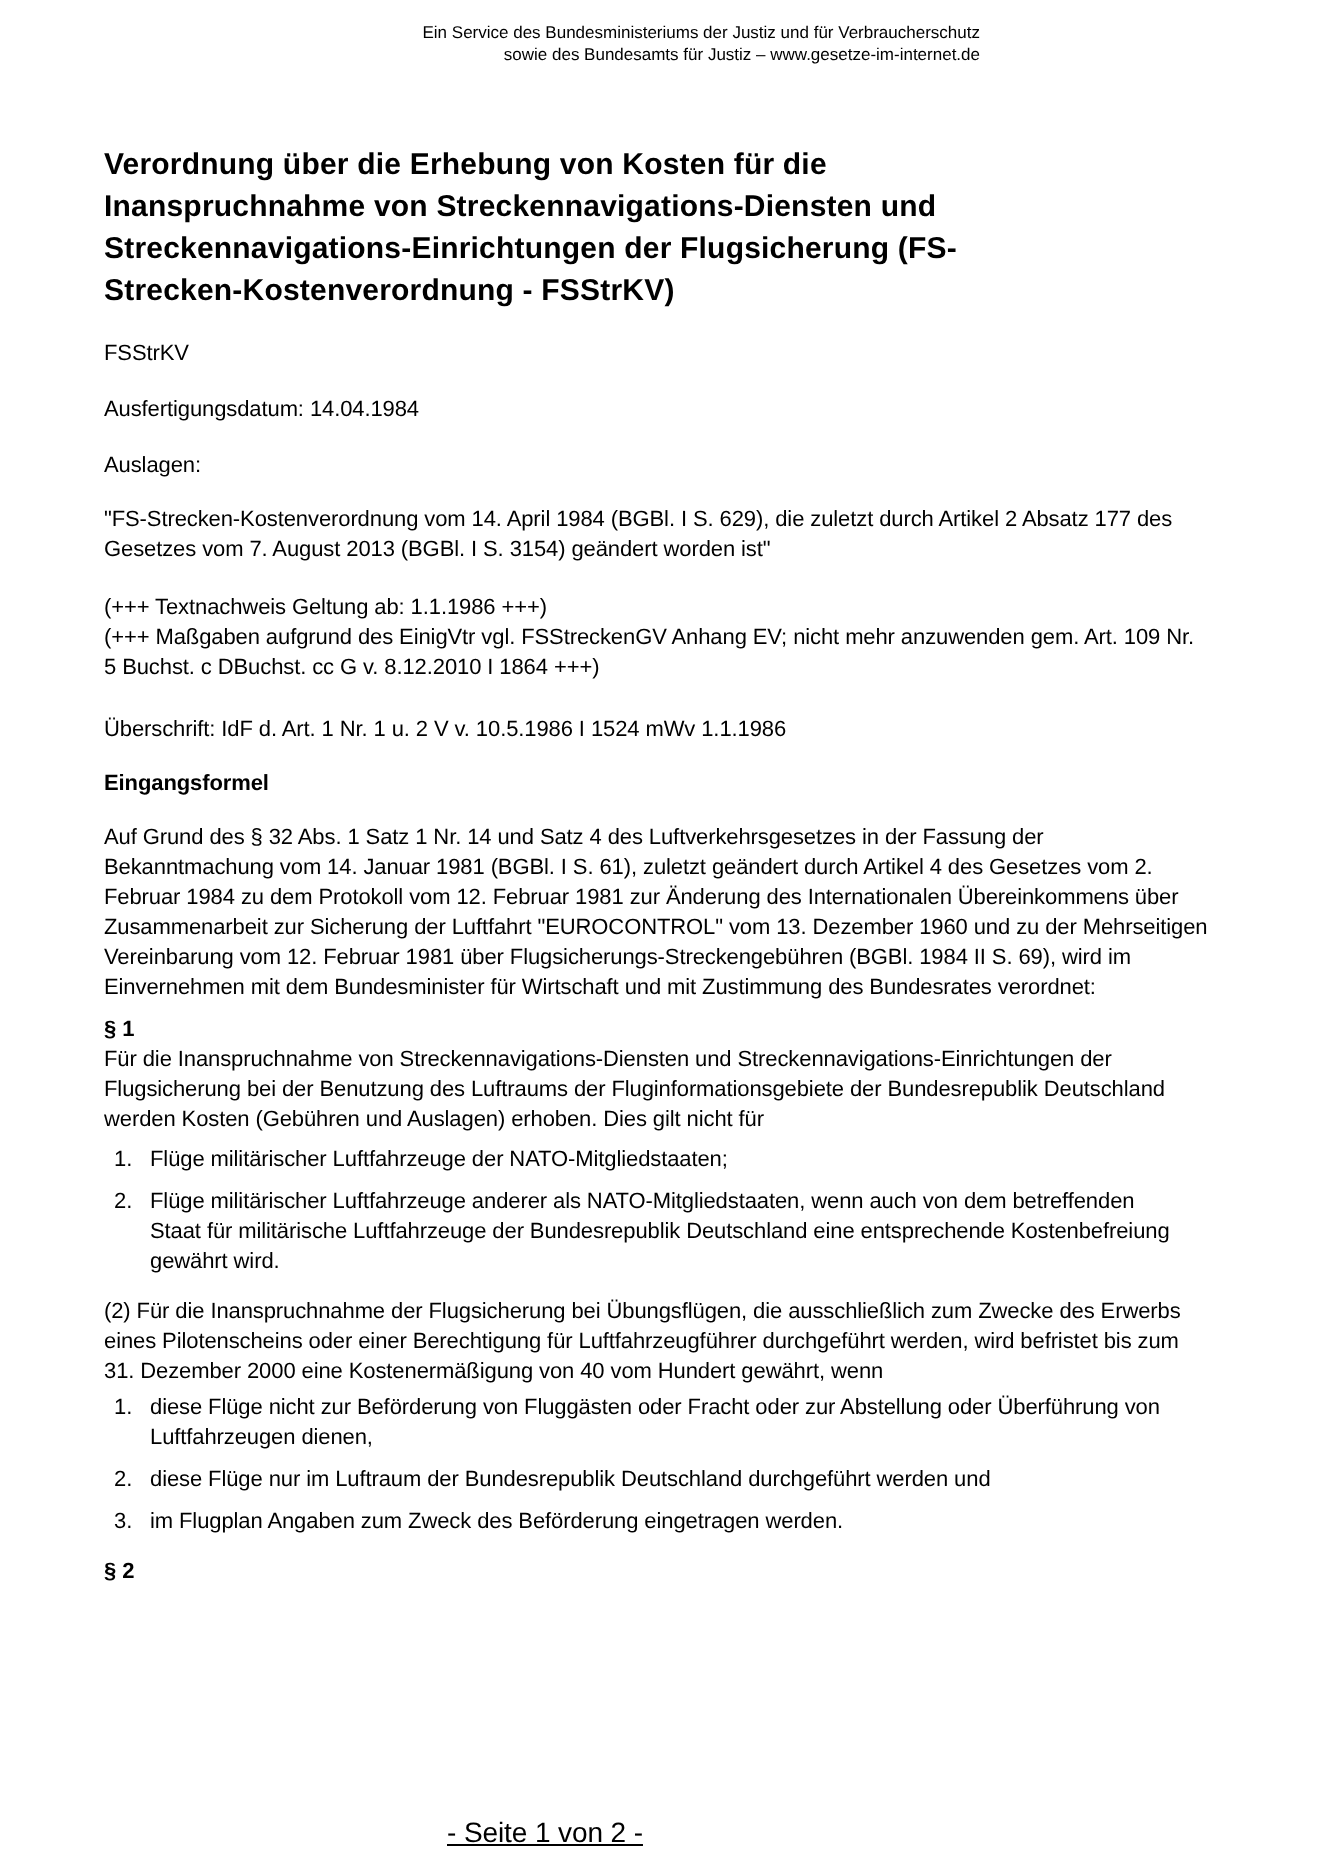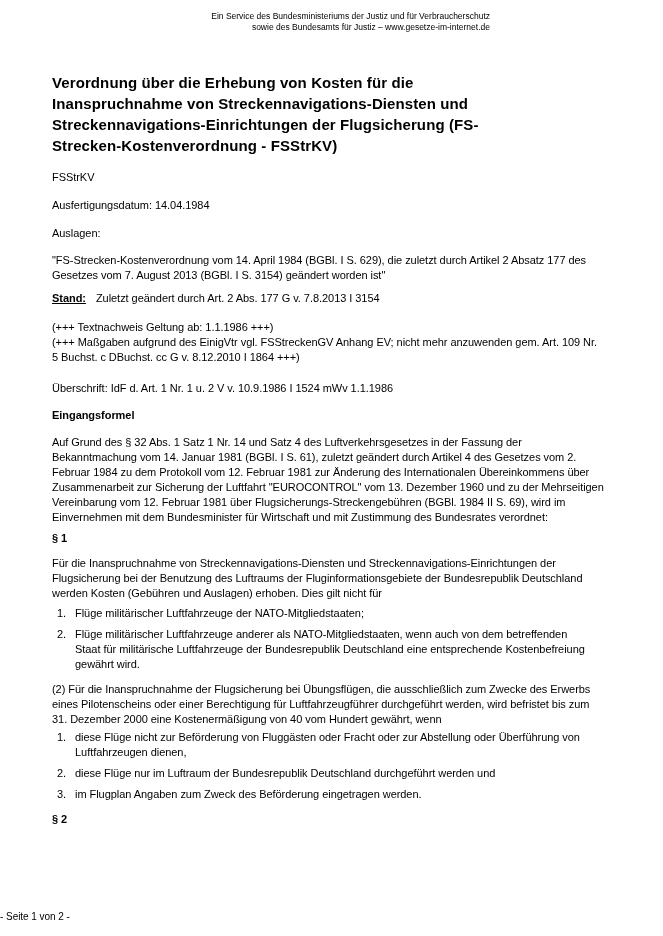--- a/index.html
+++ b/index.html
@@ -49,21 +49,21 @@
   .mt-title-gap   { margin-top: 14px; }
   .mt-13  { margin-top: 13px; }
   .mt-12  { margin-top: 12px; }
   .mt-16  { margin-top: 16px; }
   .mt-14  { margin-top: 14px; }
   .mt-10  { margin-top: 10px; }
   .mt-8   { margin-top: 8px; }
   .mt-7   { margin-top: 7px; }
   .mt-6   { margin-top: 6px; }
   .mt-5   { margin-top: 5px; }
-  .mt-4   { margin-top: 10px; }
+  .mt-4   { margin-top: 0; }
   .mt-3   { margin-top: 3px; }
 
   .stand-label {
     font-weight: bold;
     text-decoration: underline;
     margin-right: 10px;
   }
 
   .ordered-list { }
   .list-item {
@@ -75,21 +75,23 @@
     flex: 0 0 23px;
     padding-left: 5px;
     box-sizing: border-box;
   }
   .list-text { white-space: pre-line; flex: 1 1 auto; }
 
   .footer-text {
     position: absolute;
     left: 0; right: 0;
     bottom: 12px;
-    font-size: 10px;
+    text-align: center;
+    font-size: 14px;
+    text-decoration: underline;
   }
 </style>
 </head>
 <body>
 
 <div class="page">
 
   <div class="service-note">Ein Service des Bundesministeriums der Justiz und für Verbraucherschutz
 sowie des Bundesamts für Justiz – www.gesetze-im-internet.de</div>
 
@@ -102,31 +104,28 @@
 
     <p class="line mt-title-gap">FSStrKV</p>
 
     <p class="line mt-13">Ausfertigungsdatum: 14.04.1984</p>
 
     <p class="line mt-13">Auslagen:</p>
 
     <p class="multiline mt-12">"FS-Strecken-Kostenverordnung vom 14. April 1984 (BGBl. I S. 629), die zuletzt durch Artikel 2 Absatz 177 des
 Gesetzes vom 7. August 2013 (BGBl. I S. 3154) geändert worden ist"</p>
 
-    <p class="stand-line mt-8">
-      <span class="stand-label">Stand:</span><span class="stand-text">Zuletzt geändert durch Art. 2 Abs. 177 G v. 7.8.2013 I 3154</span>
-    </p>
 
 
 
     <p class="multiline mt-14">(+++ Textnachweis Geltung ab: 1.1.1986 +++)
 (+++ Maßgaben aufgrund des EinigVtr vgl. FSStreckenGV Anhang EV; nicht mehr anzuwenden gem. Art. 109 Nr.
 5 Buchst. c DBuchst. cc G v. 8.12.2010 I 1864 +++)</p>
 
-    <p class="line mt-16">Überschrift: IdF d. Art. 1 Nr. 1 u. 2 V v. 10.9.1986 I 1524 mWv 1.1.1986</p>
+    <p class="line mt-16">Überschrift: IdF d. Art. 1 Nr. 1 u. 2 V v. 10.5.1986 I 1524 mWv 1.1.1986</p>
 
     <h2 class="heading mt-12">Eingangsformel</h2>
 
     <p class="multiline mt-12">Auf Grund des § 32 Abs. 1 Satz 1 Nr. 14 und Satz 4 des Luftverkehrsgesetzes in der Fassung der
 Bekanntmachung vom 14. Januar 1981 (BGBl. I S. 61), zuletzt geändert durch Artikel 4 des Gesetzes vom 2.
 Februar 1984 zu dem Protokoll vom 12. Februar 1981 zur Änderung des Internationalen Übereinkommens über
 Zusammenarbeit zur Sicherung der Luftfahrt "EUROCONTROL" vom 13. Dezember 1960 und zu der Mehrseitigen
 Vereinbarung vom 12. Februar 1981 über Flugsicherungs-Streckengebühren (BGBl. 1984 II S. 69), wird im
 Einvernehmen mit dem Bundesminister für Wirtschaft und mit Zustimmung des Bundesrates verordnet:</p>
 

